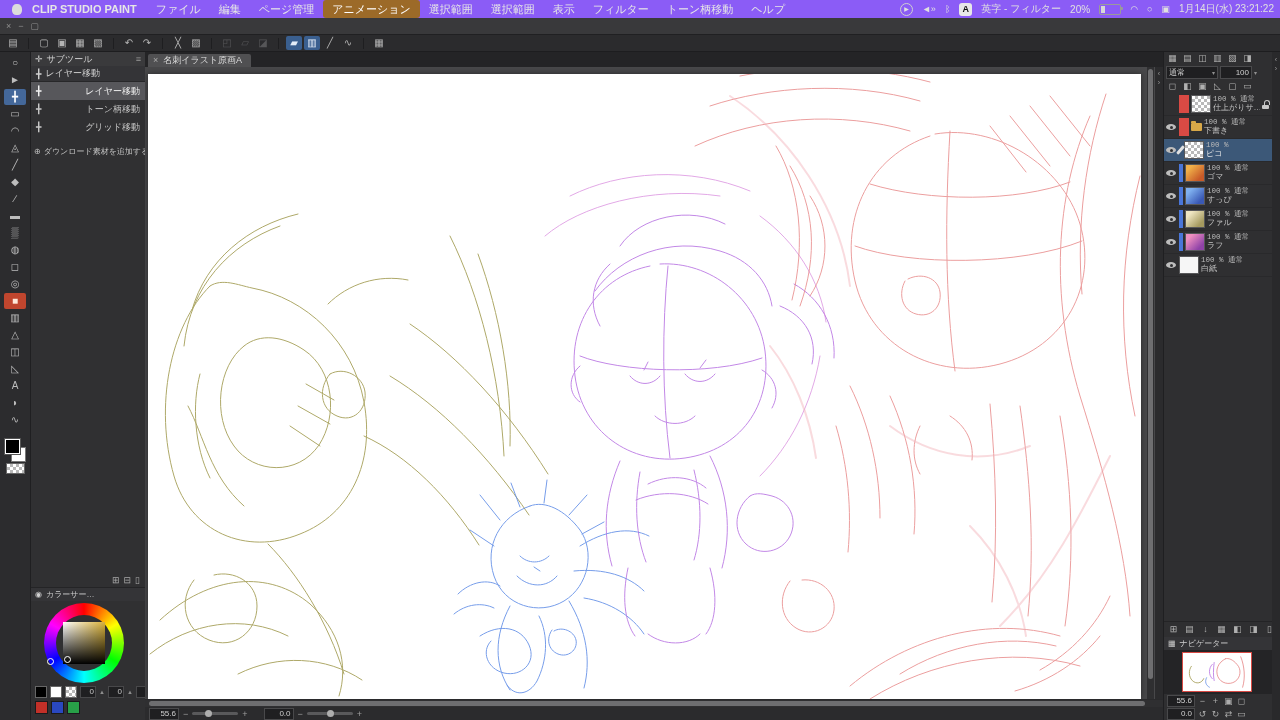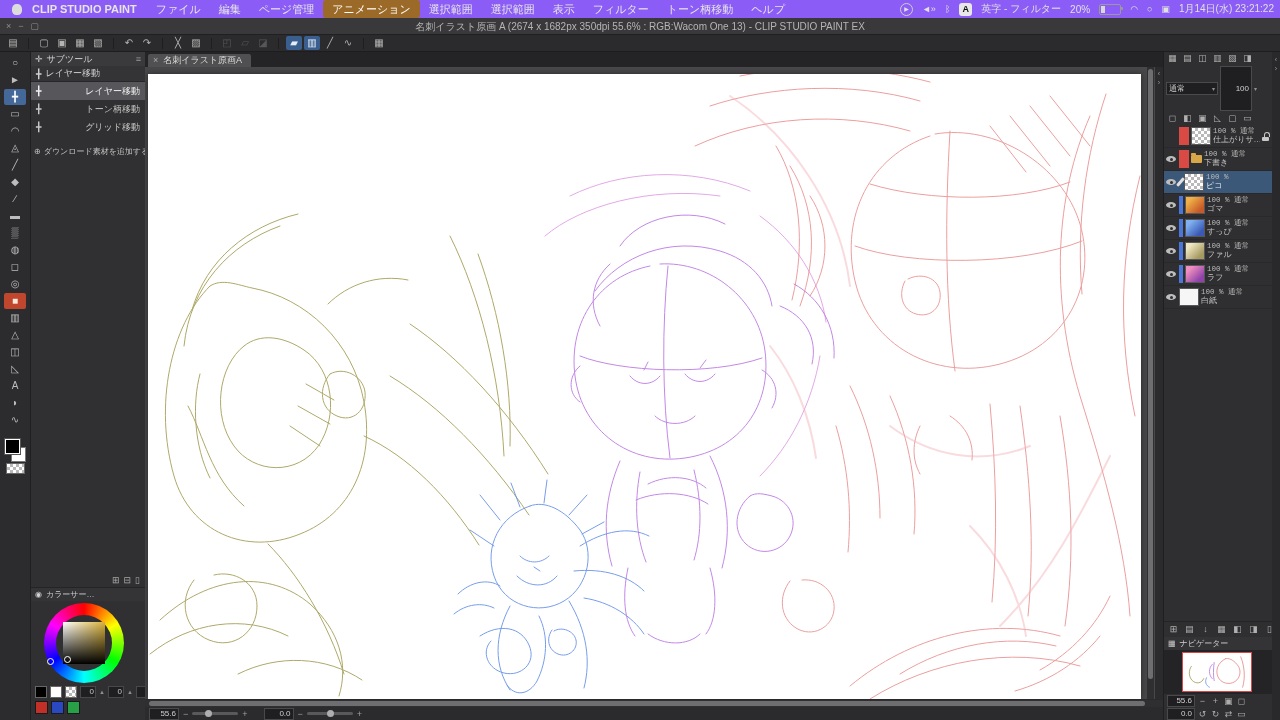--- a/index.html
+++ b/index.html
@@ -100,21 +100,21 @@
   #rightcol{position:absolute;left:1163px;top:52px;width:117px;height:668px;background:#2f2f31;border-left:1px solid #1f1f21;
             display:flex;flex-direction:column;box-sizing:border-box;padding-right:8px;}
   #rightstrip{position:absolute;right:0;top:0;width:8px;height:100%;background:#29292b;font-size:7px;color:#9a9a9a;
               text-align:center;line-height:9px;padding-top:3px;box-sizing:border-box;}
   .lprow{display:flex;align-items:center;gap:2px;padding:1px 2px;flex:none;}
   .lpi{width:13px;height:11px;font-size:9px;line-height:11px;text-align:center;color:#b0b0b0;flex:none;}
   .combo{width:46px;height:11px;background:#1f1f21;border:1px solid #4a4a4c;font-size:8px;color:#d0d0d0;
          display:flex;align-items:center;padding:0 2px;gap:2px;flex:none;}
   .combo .arr{margin-left:auto;font-size:6px;color:#909090;}
   .opbox{width:26px;height:11px;background:#1f1f21;border:1px solid #4a4a4c;font-size:8px;color:#d0d0d0;
-         text-align:right;padding:16px 2px;line-height:11px;flex:none;}
+         text-align:right;padding:0 2px;line-height:11px;flex:none;}
   #layerlist{flex:none;}
   .lrow{height:22px;display:flex;align-items:center;gap:2px;padding:0 2px;border-bottom:1px solid #29292b;font-size:8px;line-height:1.1;color:#c4c4c4;}
   .lrow.sel{background:#3c5878;color:#eaeaea;}
   .eyec{width:11px;height:8px;position:relative;flex:none;}
   .eyec::before{content:"";position:absolute;left:0;top:1px;width:10px;height:6px;border-radius:50%;background:#bdbdbd;}
   .eyec::after{content:"";position:absolute;left:3.5px;top:3px;width:3px;height:3px;border-radius:50%;background:#2f2f31;}
   .eyec.off::before,.eyec.off::after{display:none;}
   .ltag{width:10px;height:18px;flex:none;}
   .ltag.red{background:#d94a44;}
   .ltag.blue{width:4px;background:#4a76d8;}
@@ -177,21 +177,20 @@
       <span>1月14日(水)  23:21:22</span>
     </div>
   </div>
 
   <div id="titlebar">
     <div id="winctl">
       <span>×</span>
       <span>−</span>
       <span>▢</span>
     </div>
-    <span>名刺イラスト原画 A (2674 x 1682px 350dpi 55.6% : RGB:Wacom One 13)  - CLIP STUDIO PAINT EX</span>
   </div>
 
   <div id="toolbar">
     <span class="tbi">▤</span>
     <span class="tbsep"></span>
     <span class="tbi">▢</span>
     <span class="tbi">▣</span>
     <span class="tbi">▦</span>
     <span class="tbi">▧</span>
     <span class="tbsep"></span>

